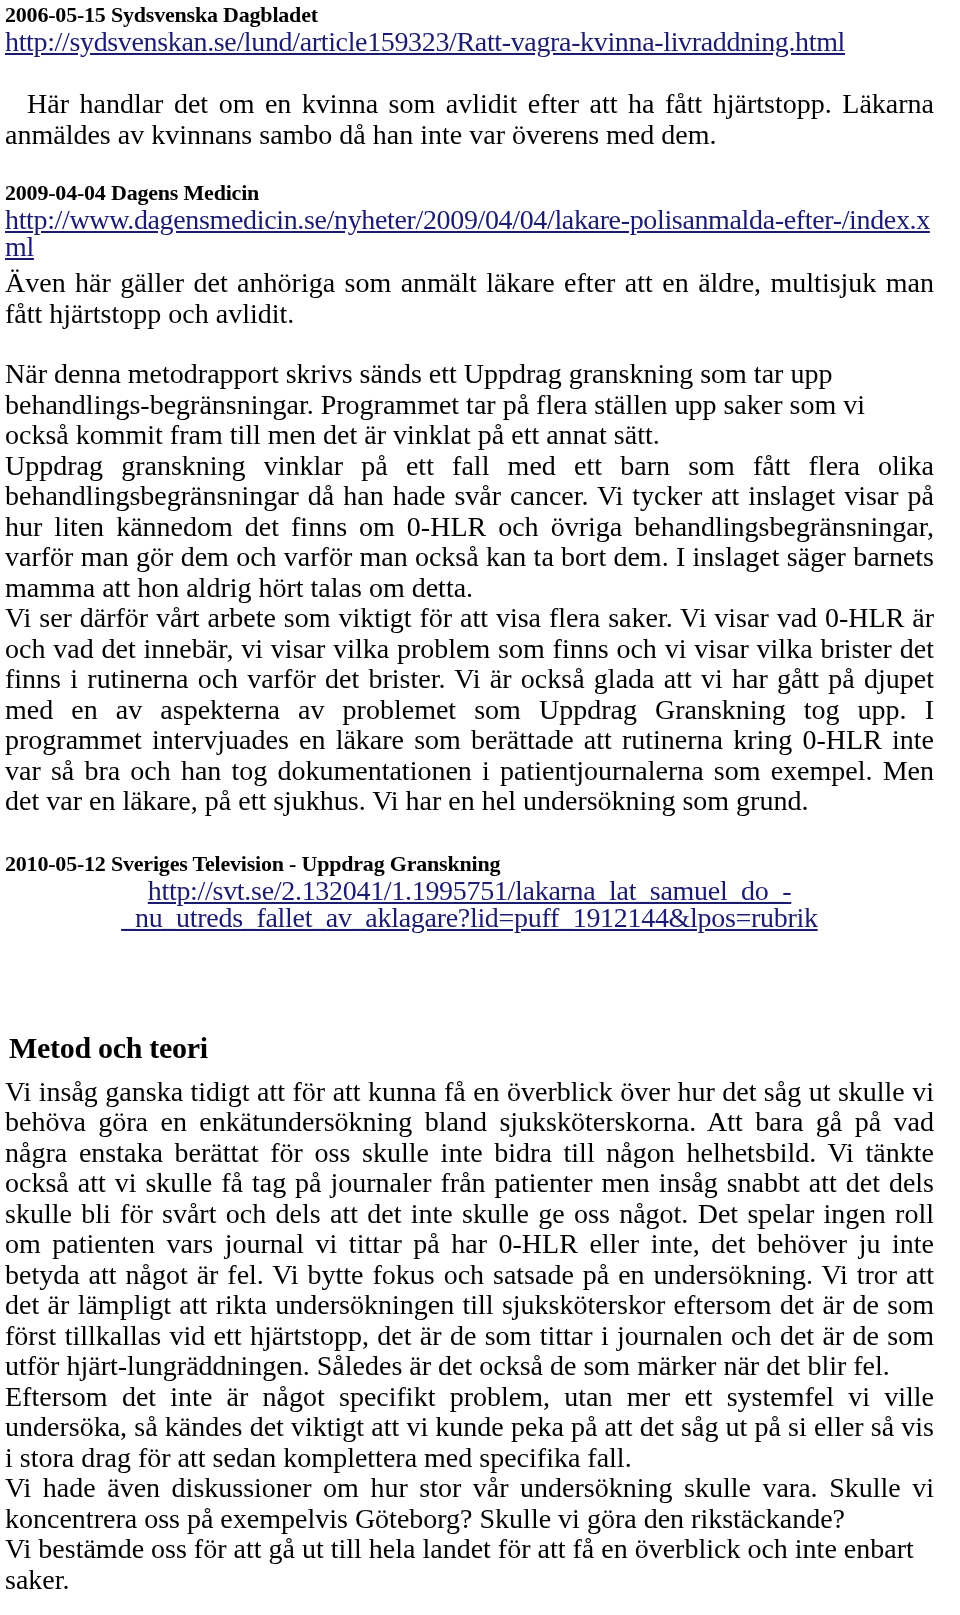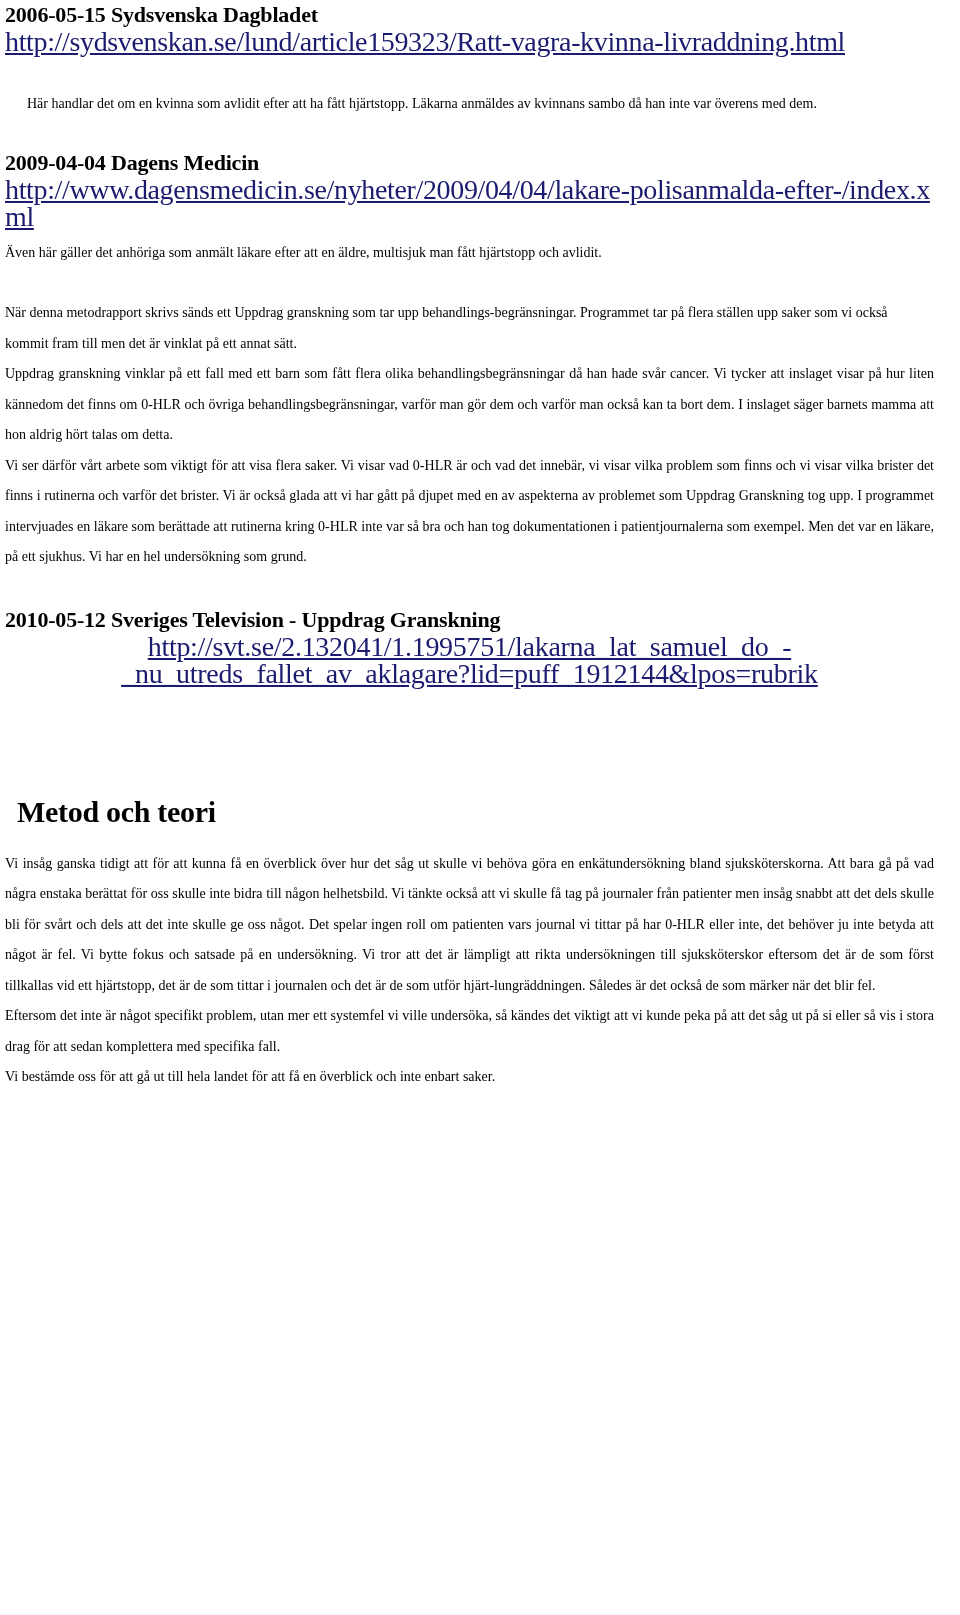--- a/index.html
+++ b/index.html
@@ -51,39 +51,39 @@
     display: block;
     letter-spacing: -0.35px;
   }
   .url.wrap2 {
     letter-spacing: -0.3px;
     text-align: center;
   }
 
   
   p.body {
-    font-size: 14px;
+    font-size: 28px;
     line-height: 30.5px;
     margin: 0;
     text-align: justify;
     text-justify: inter-word;
   }
   p.body.nojust {
     text-align: left;
   }
   p.indent {
     text-indent: 22px;
   }
 
   
   .section-heading {
     font-size: 30px;
     font-weight: bold;
     line-height: 34px;
-    margin: 12px;
+    margin: 4px;
     letter-spacing: -0.3px;
   }
 
   
   .sp-8  { height: 8px; }
   .sp-30 { height: 30px; }
   .sp-34 { height: 34px; }
   .sp-96 { height: 96px; }
 </style>
 </head>
@@ -129,17 +129,18 @@
     <div class="sp-96"></div>
 
     <div class="section-heading">Metod och teori</div>
 
     <div class="sp-8"></div>
 
     <p class="body">Vi insåg ganska tidigt att för att kunna få en överblick över hur det såg ut skulle vi behöva göra en enkätundersökning bland sjuksköterskorna. Att bara gå på vad några enstaka berättat för oss skulle inte bidra till någon helhetsbild. Vi tänkte också att vi skulle få tag på journaler från patienter men insåg snabbt att det dels skulle bli för svårt och dels att det inte skulle ge oss något. Det spelar ingen roll om patienten vars journal vi tittar på har 0-HLR eller inte, det behöver ju inte betyda att något är fel. Vi bytte fokus och satsade på en undersökning. Vi tror att det är lämpligt att rikta undersökningen till sjuksköterskor eftersom det är de som först tillkallas vid ett hjärtstopp, det är de som tittar i journalen och det är de som utför hjärt-lungräddningen. Således är det också de som märker när det blir fel.</p>
 
     <p class="body">Eftersom det inte är något specifikt problem, utan mer ett systemfel vi ville undersöka, så kändes det viktigt att vi kunde peka på att det såg ut på si eller så vis i stora drag för att sedan komplettera med specifika fall.</p>
 
+    <p class="body">Vi hade även diskussioner om hur stor vår undersökning skulle vara. Skulle vi koncentrera oss på exempelvis Göteborg? Skulle vi göra den rikstäckande?</p>
 
     <p class="body nojust">Vi bestämde oss för att gå ut till hela landet för att få en överblick och inte enbart saker.</p>
 
   </div>
 </div>
 
 </body></html>

